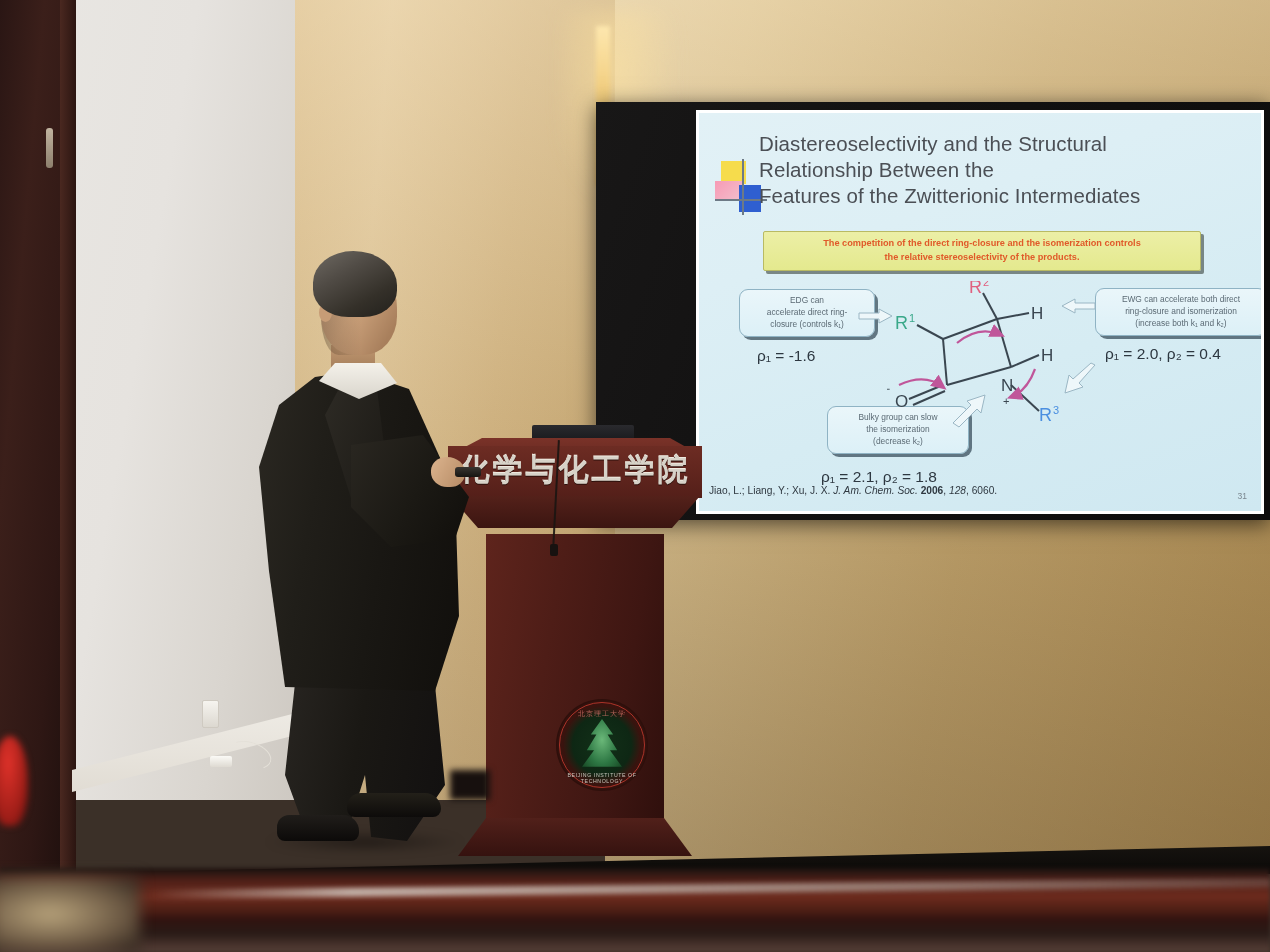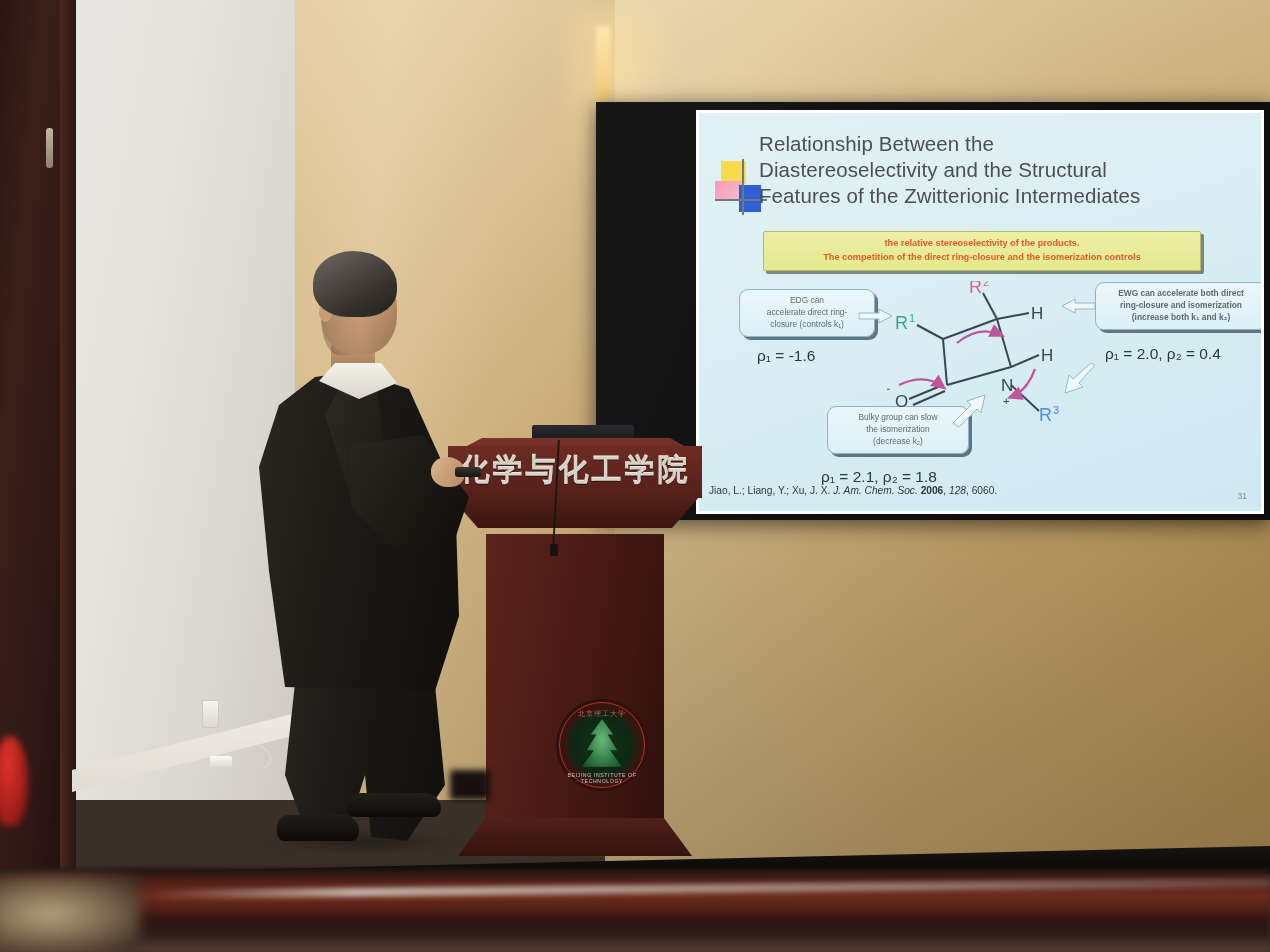--- a/index.html
+++ b/index.html
@@ -171,21 +171,21 @@
 
   
   .callout{
     position:absolute;border:1.4px solid #8fb3c4;border-radius:9px;
     background:linear-gradient(180deg,#eaf6fa,#dcf0f7);
     box-shadow:3px 3px 0 rgba(25,45,60,.62);
     text-align:center;color:#5b6a74;font-size:8.4px;line-height:1.42;
     padding:5px 6px;
   }
   .co-edg{left:40px;top:176px;width:122px;}
-  .co-ewg{left:396px;top:169px;width:158px;font-weight:bold;}
+  .co-ewg{left:396px;top:175px;width:158px;}
   .co-bulky{left:128px;top:293px;width:128px;}
 
   .rho{
     position:absolute;color:#2d3740;font-size:15.5px;white-space:nowrap;
   }
   .rho-edg{left:58px;top:234px;}
   .rho-ewg{left:406px;top:232px;}
   .rho-bulky{left:122px;top:355px;}
 
   
@@ -393,28 +393,28 @@
 
         <div class="motif">
           <div class="m-yellow"></div>
           <div class="m-pink"></div>
           <div class="m-blue"></div>
           <div class="m-vline"></div>
           <div class="m-hline"></div>
         </div>
 
         <div class="slide-title">
+          <div>Diastereoselectivity and the Structural</div>
           <div>Relationship Between the</div>
-          <div>Diastereoselectivity and the Structural</div>
           <div>Features of the Zwitterionic Intermediates</div>
         </div>
 
         <div class="hl-box">
+          <div>The competition of the direct ring-closure and the isomerization controls</div>
           <div>the relative stereoselectivity of the products.</div>
-          <div>The competition of the direct ring-closure and the isomerization controls</div>
         </div>
 
         <div class="callout co-edg">
           <div>EDG can</div>
           <div>accelerate direct ring-</div>
           <div>closure (controls k₁)</div>
         </div>
         <div class="rho rho-edg">ρ₁ = -1.6</div>
 
         <div class="callout co-ewg">

